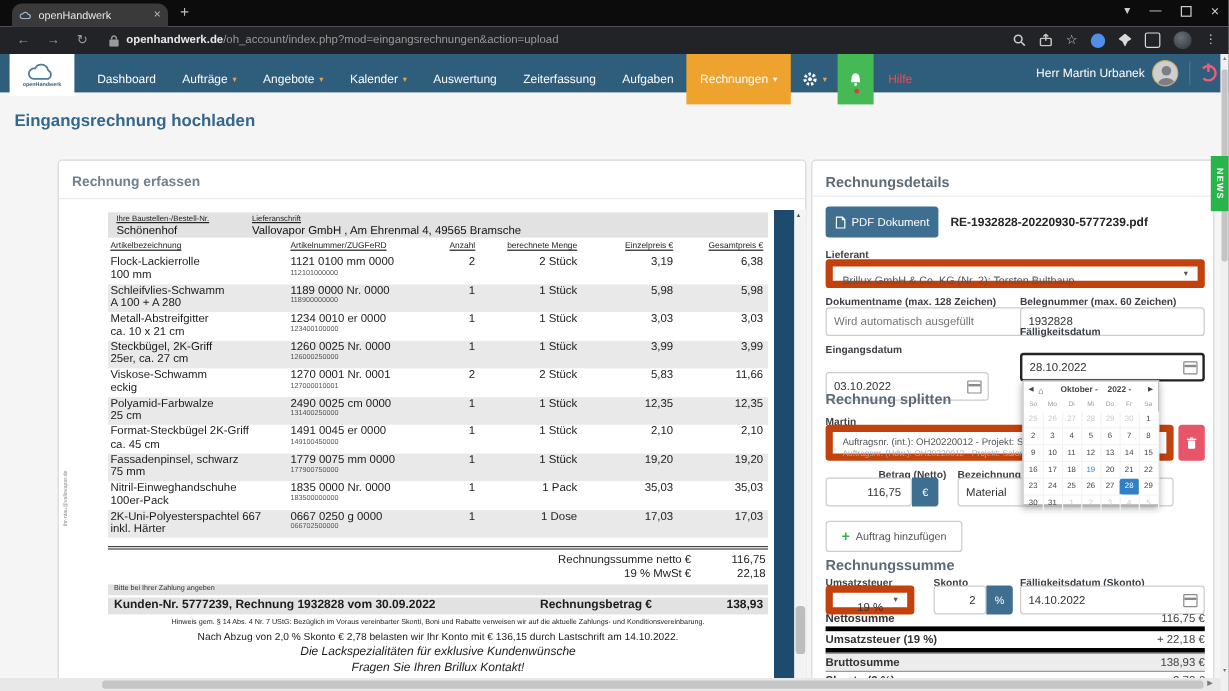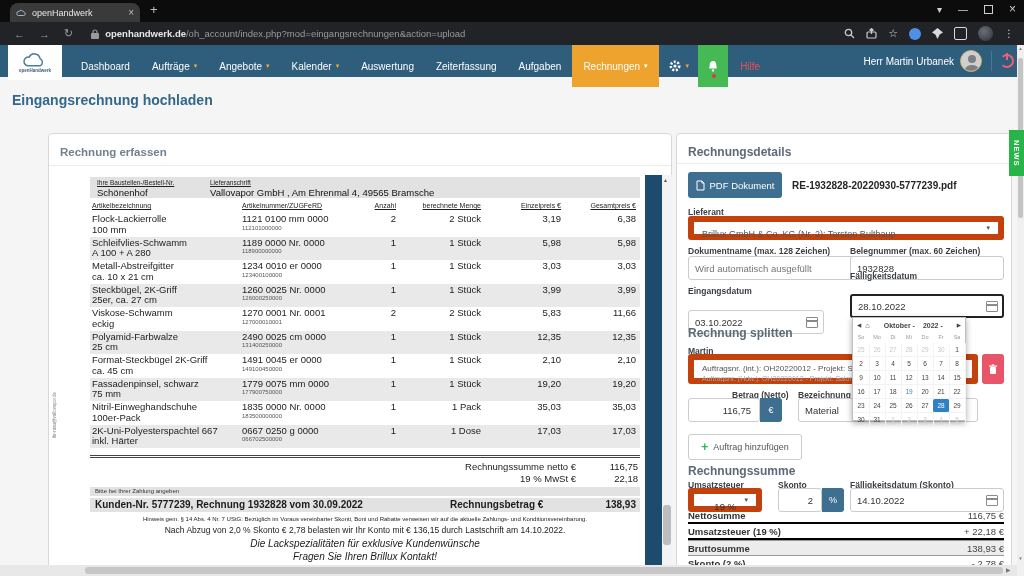--- a/index.html
+++ b/index.html
@@ -105,21 +105,21 @@
   .filename{left:792px;top:180px;font-size:10px;font-weight:bold;color:#262626;}
   .addon{position:absolute;background:#3e6e90;color:#fff;border-radius:0 3px 3px 0;width:22px;height:24px;
          display:flex;align-items:center;justify-content:center;font-size:9px;}
   .trash-btn{left:982px;top:354px;width:22px;height:30px;background:#e85468;border-radius:3px;
              display:flex;align-items:center;justify-content:center;}
   .add-btn{left:688px;top:434px;width:114px;height:26px;border:1px solid #ccc;border-radius:3px;background:#fff;
            display:flex;align-items:center;justify-content:center;gap:5px;font-size:9px;color:#555;}
   .plus{color:#2db84d;font-weight:bold;font-size:12px;}
   .sum-rows{left:688px;top:508px;width:316px;}
   .sum-row{height:14px;display:flex;justify-content:space-between;align-items:center;
-           border-bottom:2px solid #000000;font-size:9.5px;}
+           border-bottom:4px solid #000000;font-size:9.5px;}
   .sum-row .sl{font-weight:bold;color:#333;}
   .sum-row .sv{color:#444;}
   .sum-row.total{background:#ececec;border-top:1px solid #999;border-bottom:1px solid #999;}
   .news-tab{left:1009px;top:130px;width:15px;height:46px;background:#27b54a;color:#fff;z-index:60;
             writing-mode:vertical-rl;display:flex;align-items:center;justify-content:center;
             font-size:7.5px;font-weight:bold;letter-spacing:1px;}
 
   
   .cal-pop{left:852px;top:317px;width:114px;height:104px;background:#fff;border:1px solid #bfbfbf;
            box-shadow:0 2px 6px rgba(0,0,0,.35);z-index:50;}

